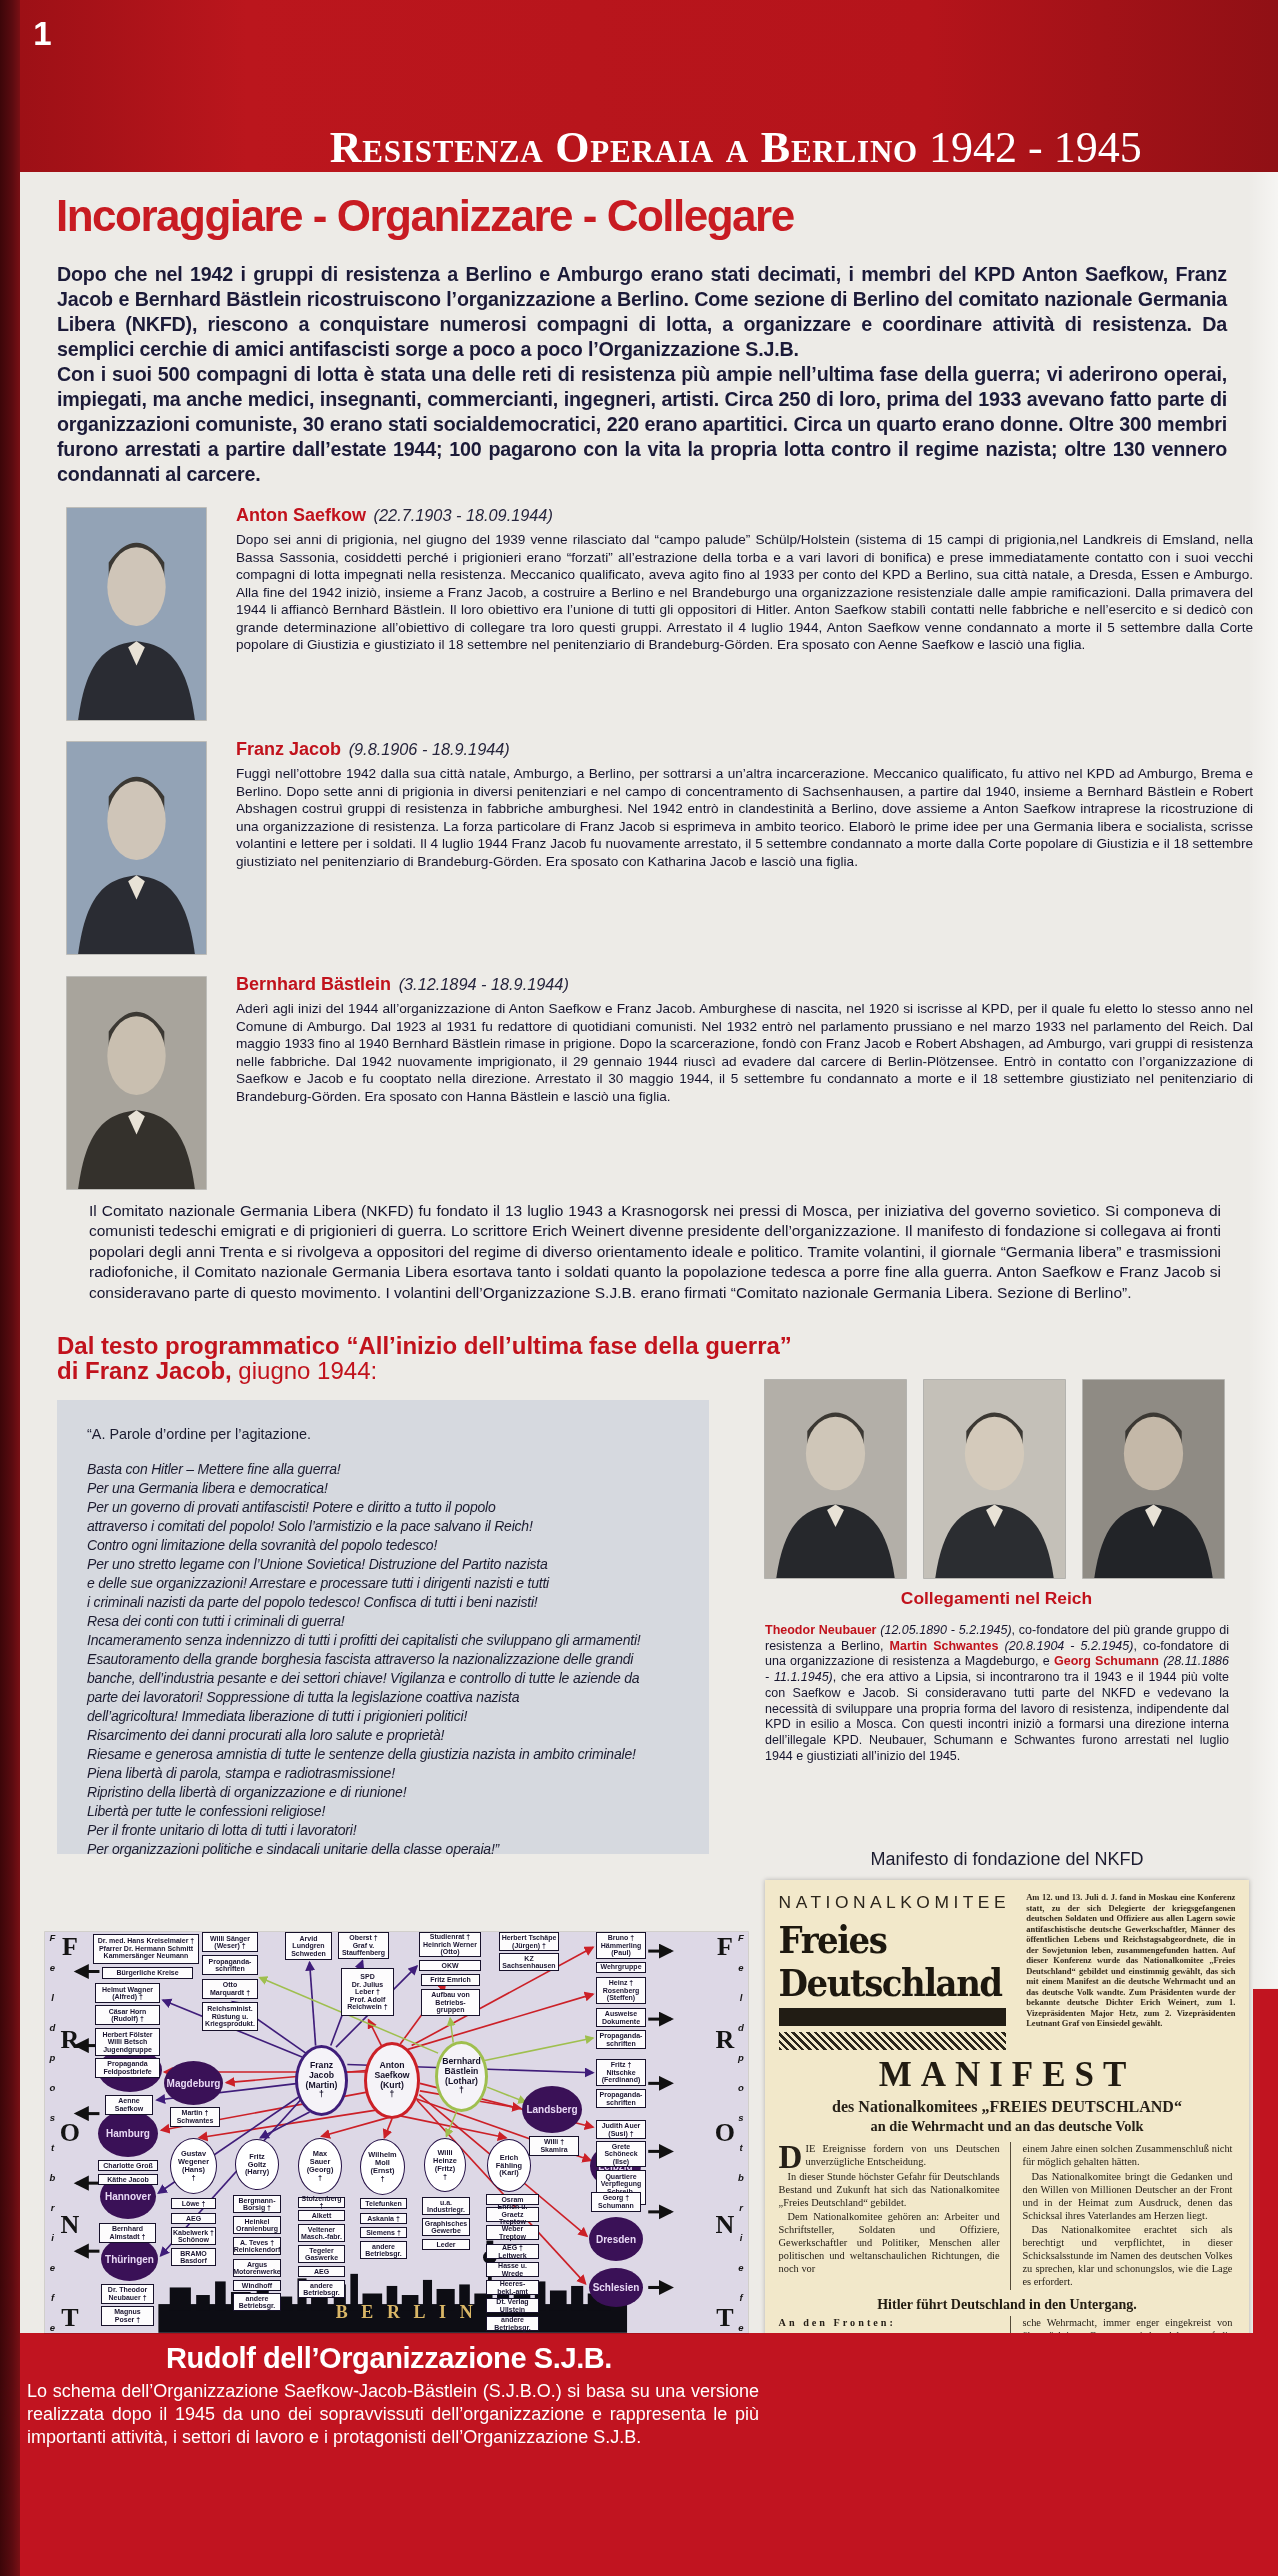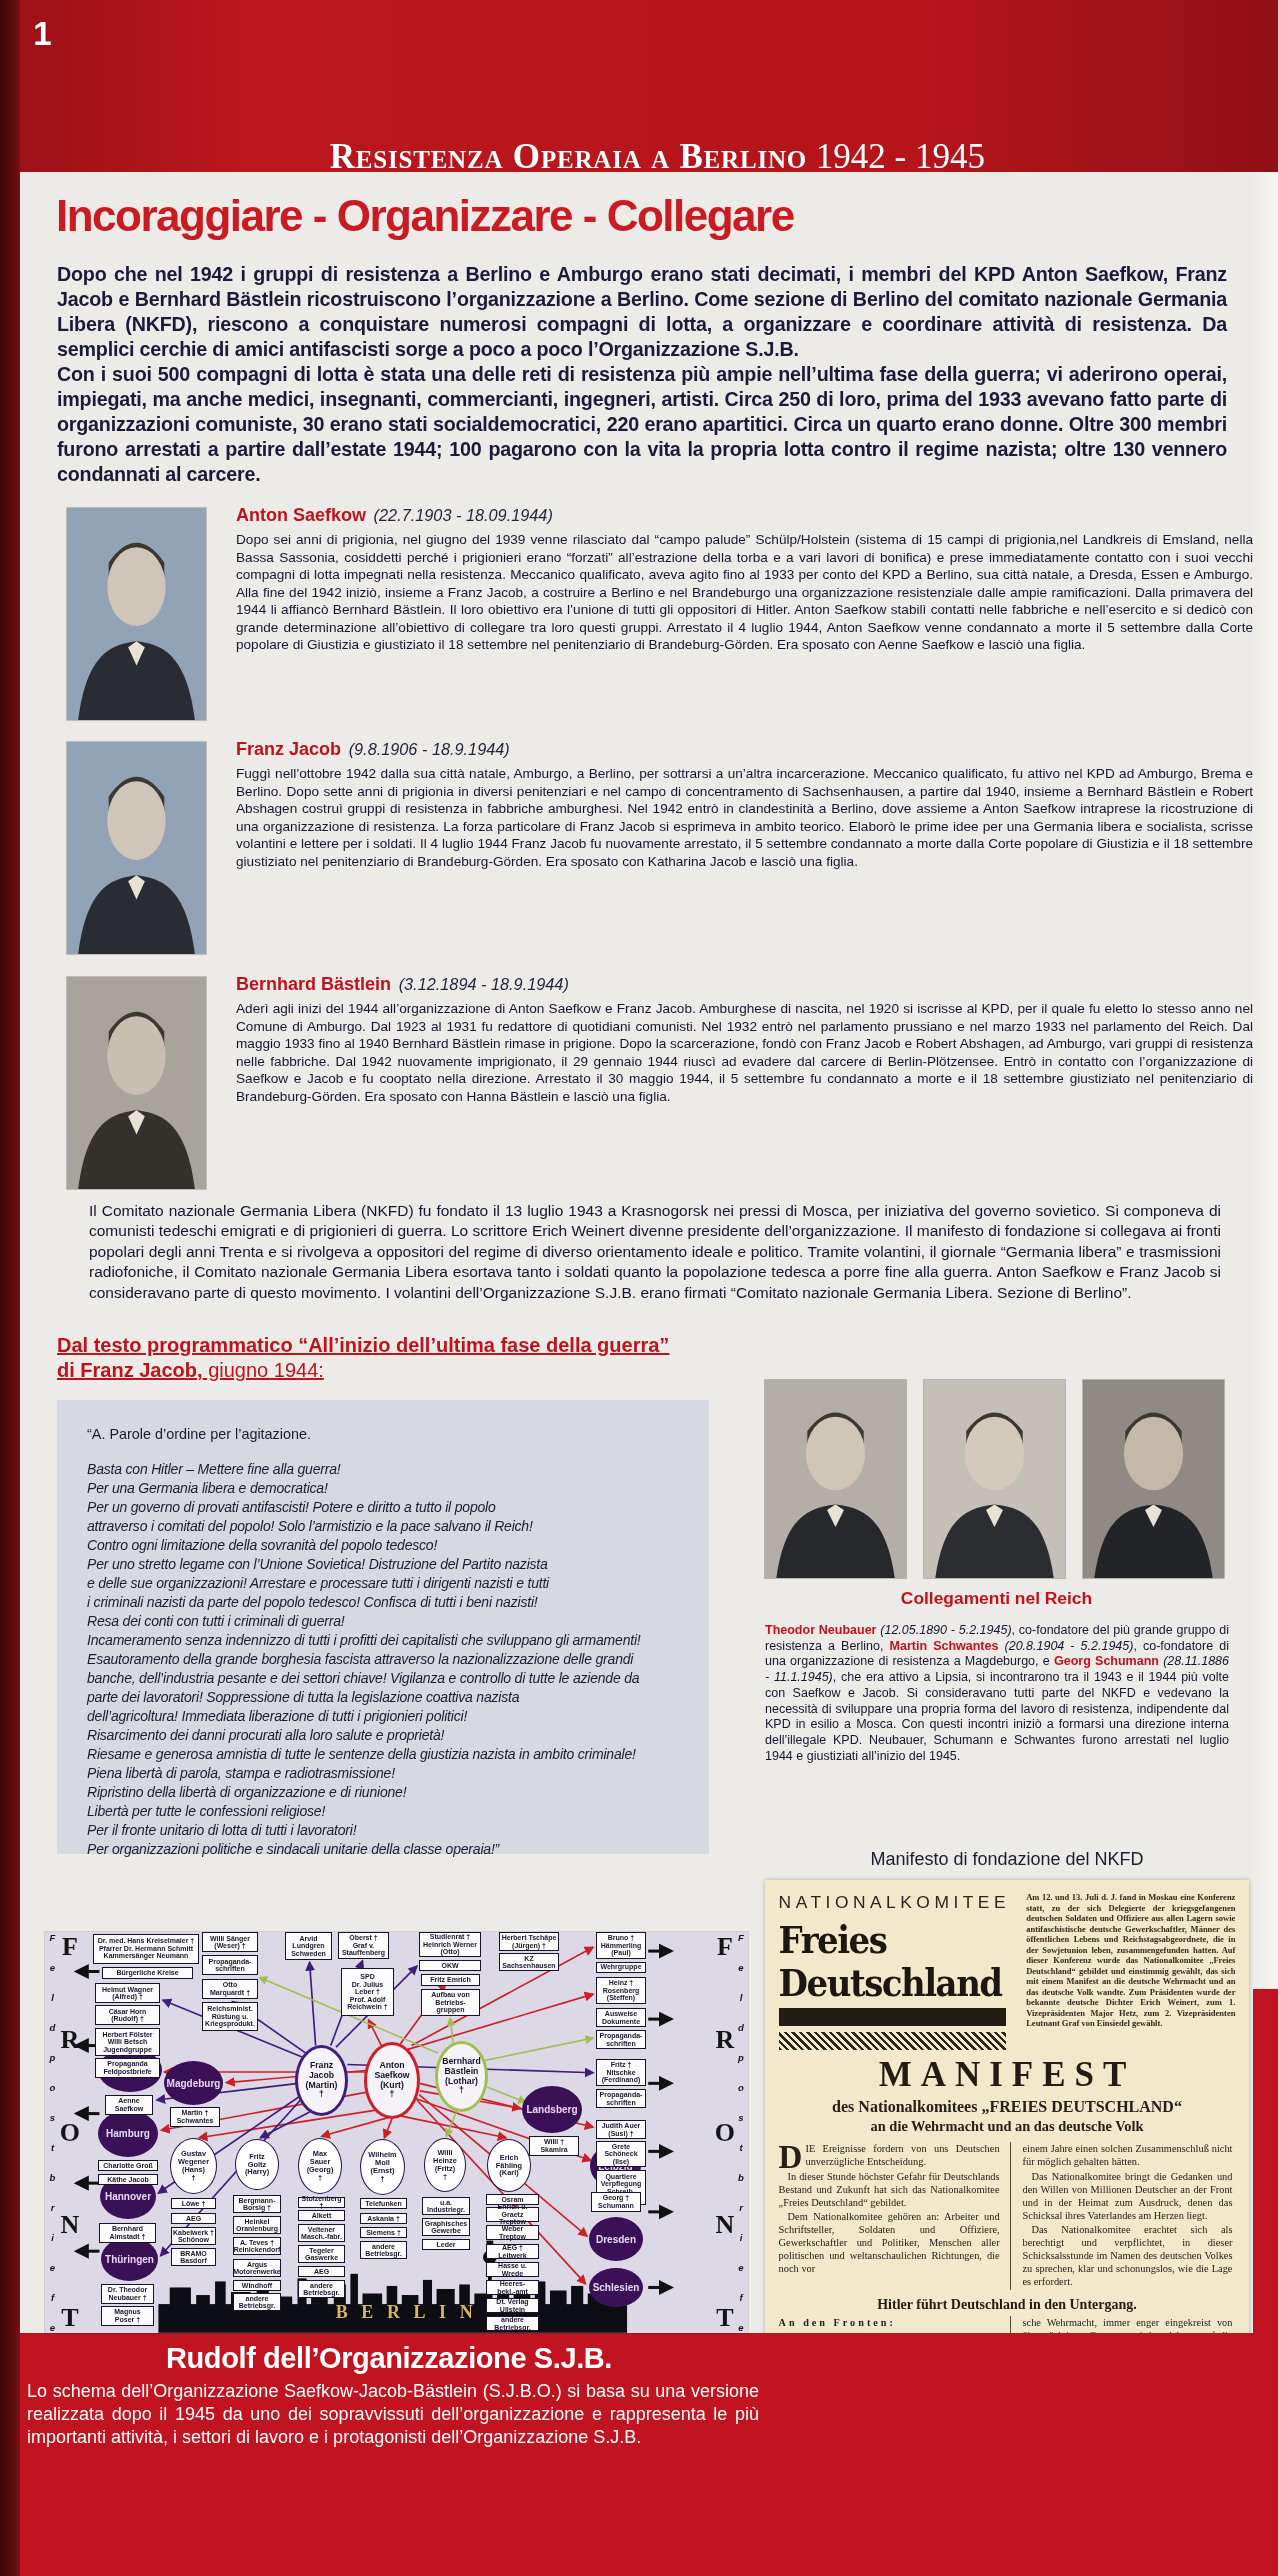--- a/index.html
+++ b/index.html
@@ -13,37 +13,37 @@
     background:linear-gradient(90deg,#3c0609,#5a0b10 60%,#7a1015);}
   .edge-right-light{position:absolute;left:1248px;top:172px;width:31px;height:1816px;
     background:linear-gradient(90deg,rgba(255,255,255,0),rgba(255,255,255,.5));}
   
   .hdr{position:absolute;left:19.7px;top:0;width:1259px;height:172px;color:#fff;
     background:linear-gradient(90deg,#9d1016,#bb161d 18%,#b5141b 72%,#901015);}
   .hdr-num{position:absolute;left:13.6px;top:15px;font-size:33px;font-weight:bold;}
   .hdr-quote{position:absolute;left:127px;top:27px;font-size:36px;font-weight:bold;font-style:italic;letter-spacing:-0.8px;}
   .hdr-org{position:absolute;left:155px;top:79px;font-size:34px;letter-spacing:-0.4px;}
   .hdr-org b{font-weight:bold;}
-  .hdr-series{position:absolute;left:310px;top:137px;font-family:"Liberation Serif",serif;font-size:35px;}
+  .hdr-series{position:absolute;left:310px;top:122px;font-family:"Liberation Serif",serif;font-size:44px;}
   .hdr-series .sc{font-variant:small-caps;font-weight:bold;letter-spacing:0.8px;}
   
   .main-title{position:absolute;left:56px;top:191px;font-size:44px;font-weight:800;color:#c81b22;letter-spacing:-1.5px;}
   .intro{position:absolute;left:57px;top:262px;width:1170px;font-size:19.7px;line-height:25px;
     font-weight:700;text-align:justify;color:#1b1a38;letter-spacing:-0.2px;}
   .intro p{margin:0;}
   
   .photo{position:absolute;left:67px;width:139px;height:212px;box-shadow:0 0 0 0.8px rgba(0,0,0,.25);overflow:hidden;}
   .bio-head{position:absolute;left:236px;font-size:18px;}
   .bio-head .nm{color:var(--red);font-weight:bold;}
   .bio-head .dt{font-style:italic;color:#25243c;font-size:16.3px;margin-left:7.6px;}
   .bio-text{position:absolute;left:236px;width:1017px;font-size:13.6px;line-height:17.5px;text-align:justify;color:#16152f;}
   
   .nkfd{position:absolute;left:89px;top:1201px;width:1132px;font-size:15.5px;line-height:20.4px;text-align:justify;color:#16152f;}
   
-  .prog-head{position:absolute;left:57px;top:1333px;font-size:20px;color:var(--red);line-height:25px;text-decoration:underline;}
+  .prog-head{position:absolute;left:57px;top:1333px;font-size:24px;color:var(--red);line-height:25px;}
   .prog-head .b{font-weight:bold;}
   .quote-panel{position:absolute;left:57px;top:1400px;width:652px;height:454px;background:#d6d9df;
     box-sizing:border-box;padding:26px 30px;color:#1c1c30;}
   .q-intro{font-size:14.4px;margin:0 0 18px 0;}
   .q-lines{font-size:14px;font-style:italic;line-height:19px;white-space:pre-line;letter-spacing:-0.2px;}
   
   .rphoto{position:absolute;top:1380px;width:141px;height:198px;box-shadow:0 0 0 0.8px rgba(0,0,0,.3);overflow:hidden;}
   .reich-head{position:absolute;left:765px;top:1588px;width:463px;text-align:center;
     color:var(--red);font-size:17.4px;font-weight:bold;}
   .reich-text{position:absolute;left:765px;top:1623px;width:464px;font-size:12.5px;line-height:15.7px;

